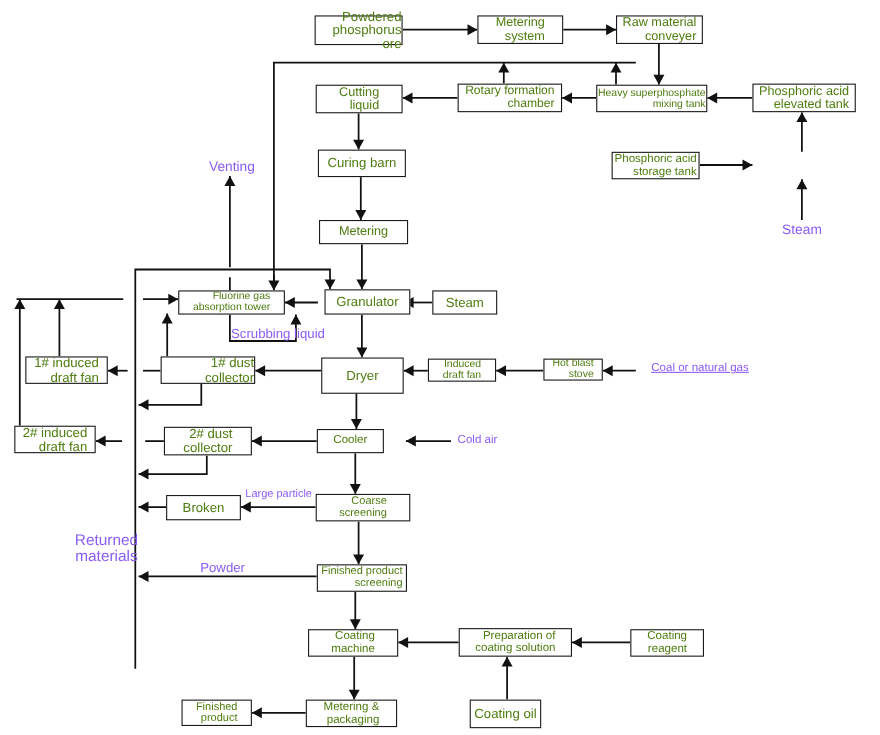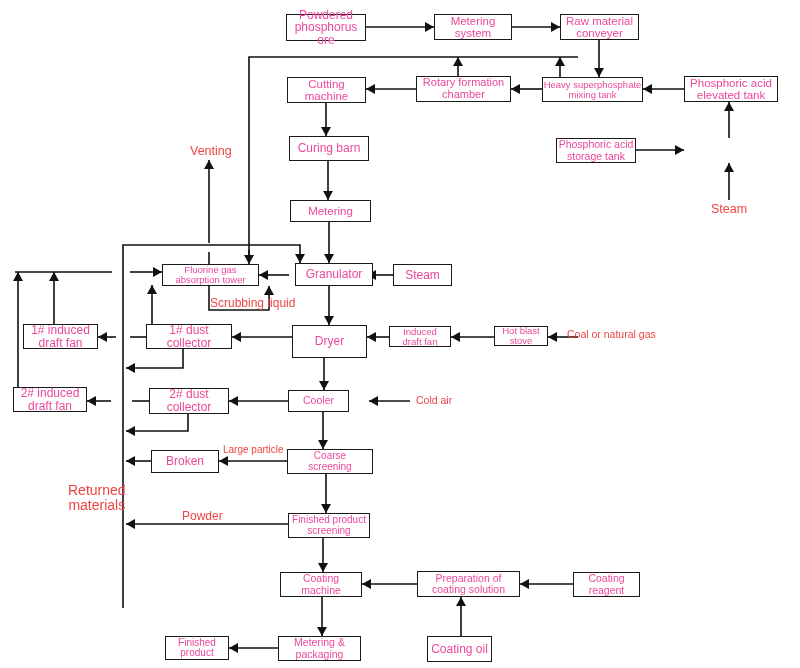--- a/index.html
+++ b/index.html
@@ -1,21 +1,21 @@
 <!DOCTYPE html>
 <html><head>
 <meta charset="utf-8">
 <style>
   html, body { margin: 0; padding: 0; background: #ffffff; }
   body { width: 800px; height: 668px; overflow: hidden; position: relative; font-family: "Liberation Sans", sans-serif; }
   #stage { position: absolute; left: 0; top: 0; width: 800px; height: 668px; }
   .node { position: absolute; box-sizing: border-box; border: 1.5px solid #1a1a1a; background: #fff;
-          display: flex; align-items: center; justify-content: center; text-align: center;
-          color: #ec4899; line-height: 1.05; white-space: pre-line; }
-  .lbl { position: absolute; color: #ef4444; white-space: pre-line; line-height: 1.1; }
+          display: flex; align-items: center; justify-content: center; text-align: right;
+          color: #4d7c0f; line-height: 1.05; white-space: pre-line; }
+  .lbl { position: absolute; color: #8b5cf6; white-space: pre-line; line-height: 1.1; }
   svg { position: absolute; left: 0; top: 0; }
   svg line, svg polyline { stroke: #111; stroke-width: 1.6; fill: none; }
 </style>
 </head>
 <body>
 
 <div id="stage">
   <svg id="wires" width="800" height="668">
       <polyline points="366,27 434,27"></polyline>
       <polygon points="434,27 425,32 425,22" fill="#111111"></polygon>
@@ -119,21 +119,21 @@
     </svg>
 
   <div class="node" style="left:286px;top:14px;width:80px;height:27px;font-size:12px;">Powdered
 phosphorus ore</div>
   <div class="node" style="left:434px;top:14px;width:78px;height:26px;font-size:11.5px;">Metering
 system</div>
   <div class="node" style="left:560px;top:14px;width:79px;height:26px;font-size:11.5px;">Raw material
 conveyer</div>
 
   <div class="node" style="left:287px;top:77px;width:79px;height:26px;font-size:11.5px;">Cutting
-machine</div>
+liquid</div>
   <div class="node" style="left:416px;top:76px;width:95px;height:26px;font-size:11px;">Rotary formation
 chamber</div>
   <div class="node" style="left:542px;top:77px;width:101px;height:25px;font-size:9.5px;">Heavy superphosphate
 mixing tank</div>
   <div class="node" style="left:684px;top:76px;width:94px;height:26px;font-size:11.5px;">Phosphoric acid
 elevated tank</div>
 
   <div class="node" style="left:556px;top:138px;width:80px;height:25px;font-size:10.5px;">Phosphoric acid
 storage tank</div>
 
@@ -176,19 +176,19 @@
 
   <div class="node" style="left:165px;top:636px;width:64px;height:24px;font-size:10px;">Finished
 product</div>
   <div class="node" style="left:278px;top:636px;width:83px;height:25px;font-size:10.5px;">Metering &amp;
 packaging</div>
   <div class="node" style="left:427px;top:636px;width:65px;height:26px;font-size:12px;">Coating oil</div>
 
   <div class="lbl" style="left:190px;top:145px;font-size:12.5px;">Venting</div>
   <div class="lbl" style="left:711px;top:203px;font-size:12.5px;">Steam</div>
   <div class="lbl" style="left:210px;top:297px;font-size:12px;">Scrubbing liquid</div>
-  <div class="lbl" style="left:567px;top:329px;font-size:10.5px;">Coal or natural gas</div>
+  <div class="lbl" style="left:592px;top:329px;font-size:10.5px;text-decoration:underline;">Coal or natural gas</div>
   <div class="lbl" style="left:416px;top:395px;font-size:10.5px;">Cold air</div>
   <div class="lbl" style="left:223px;top:444px;font-size:10px;">Large particle</div>
   <div class="lbl" style="left:68px;top:483px;font-size:14px;text-align:center;">Returned
 materials</div>
   <div class="lbl" style="left:182px;top:510px;font-size:12px;">Powder</div>
 </div>
 
 </body></html>

